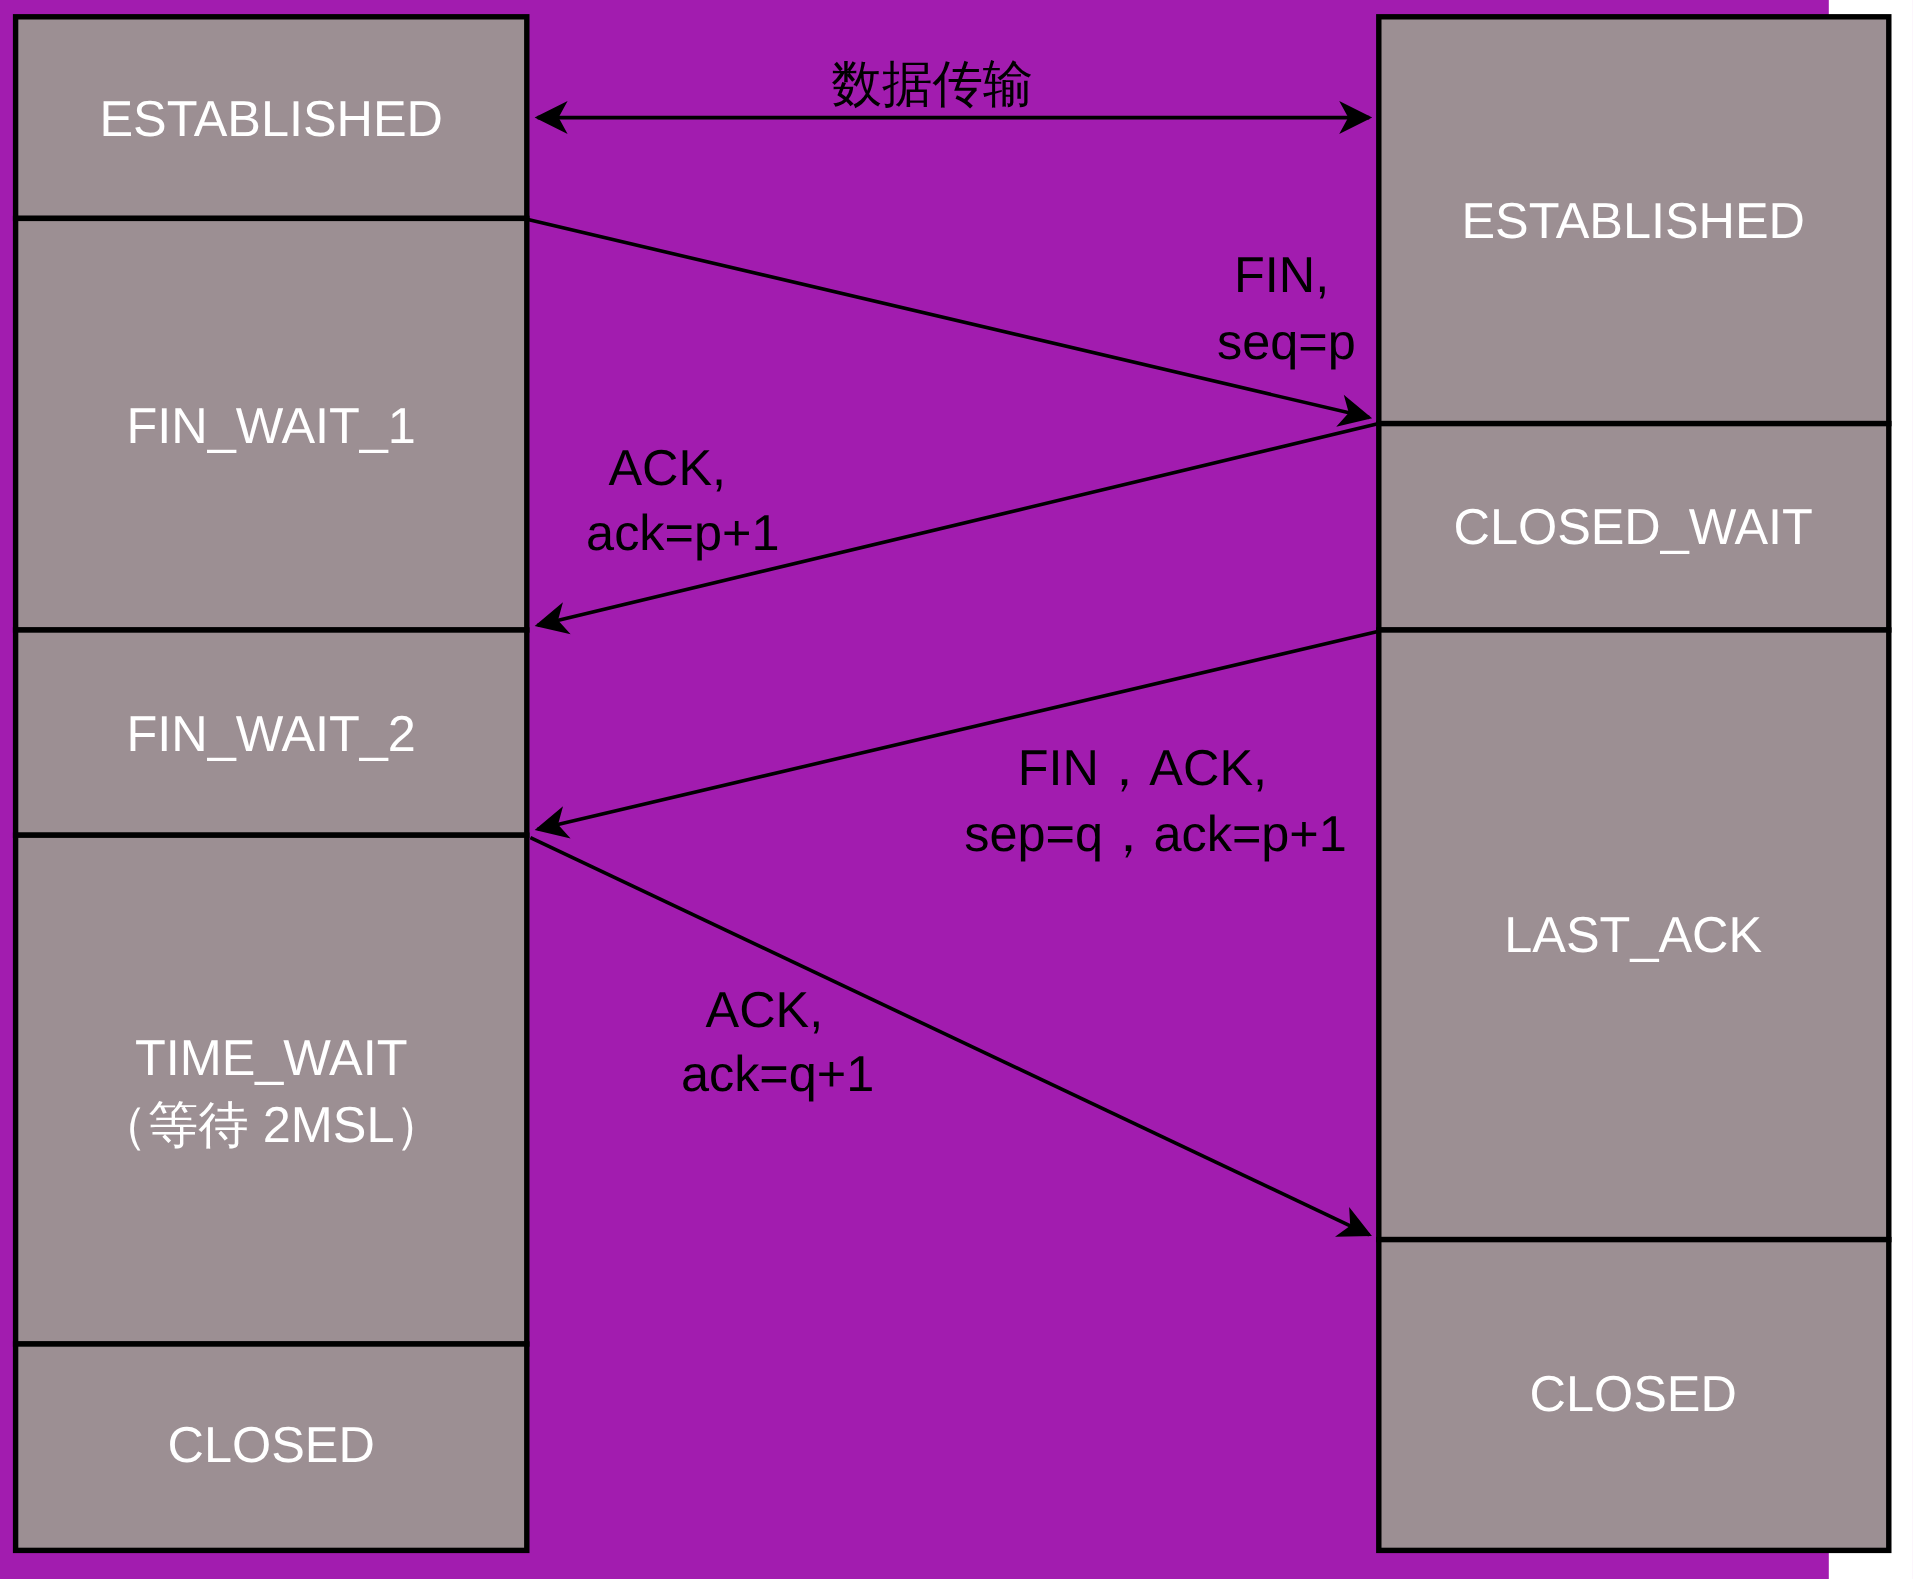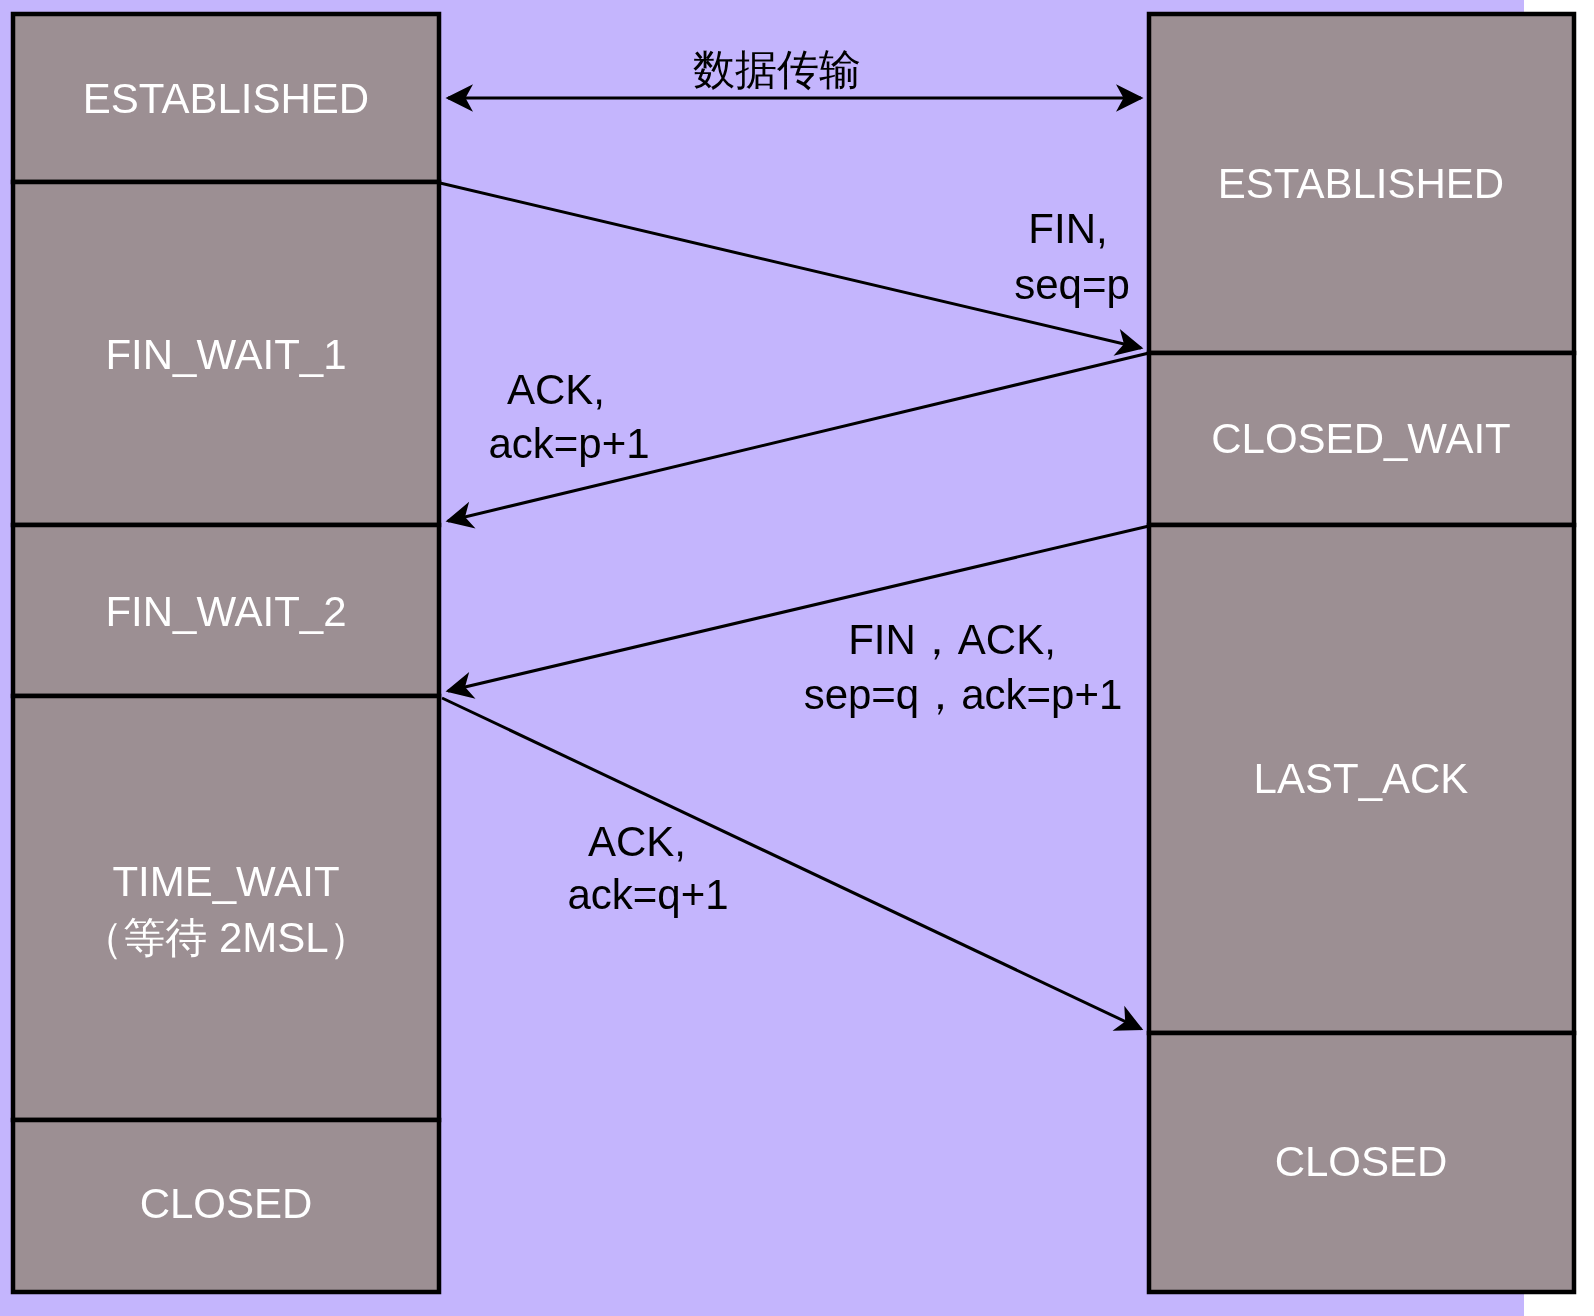--- a/index.html
+++ b/index.html
@@ -4,21 +4,21 @@
 <style>
   html, body {
     margin: 0;
     padding: 0;
     background: #ffffff;
   }
   .canvas {
     position: relative;
     width: 1524px;
     height: 1316px;
-    background: #c4b5fd;
+    background: #a21caf;
     font-family: "Liberation Sans", sans-serif;
     text-decoration: underline;
   }
   svg { display: block; }
   .state-rect {
     fill: #9C8F93;
     stroke: #000000;
     stroke-width: 4.5;
   }
   .state-label {

